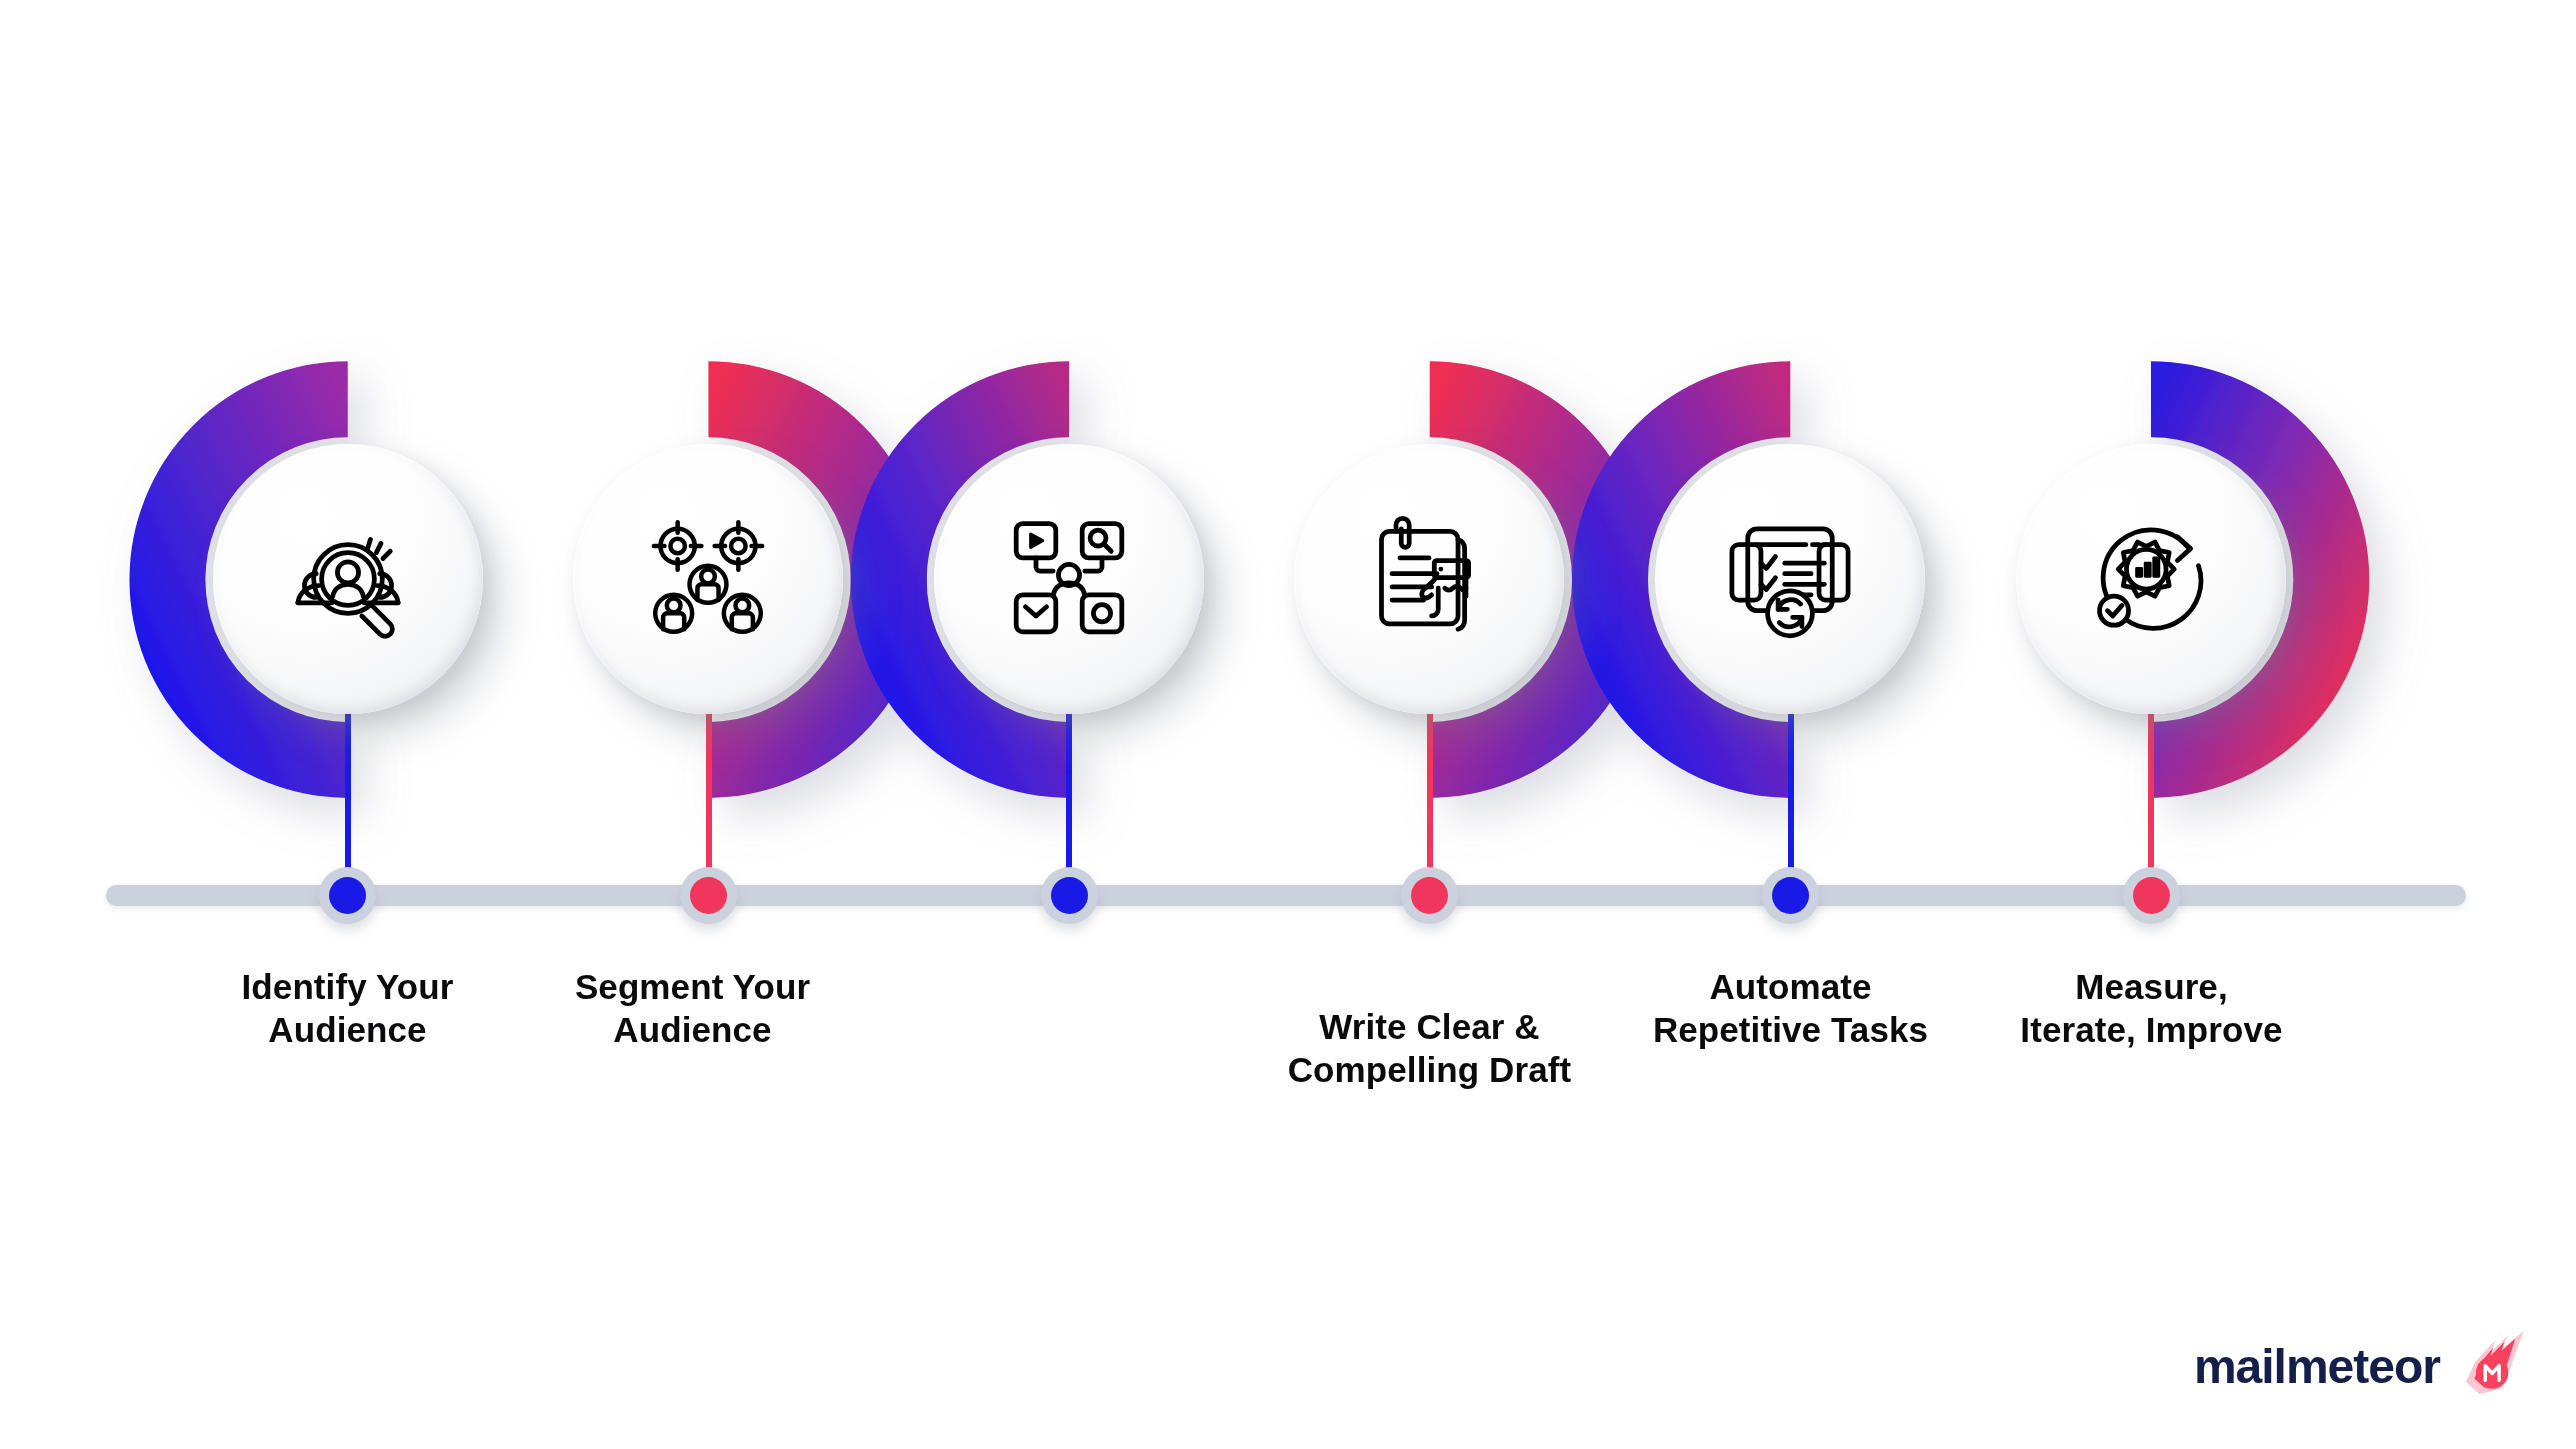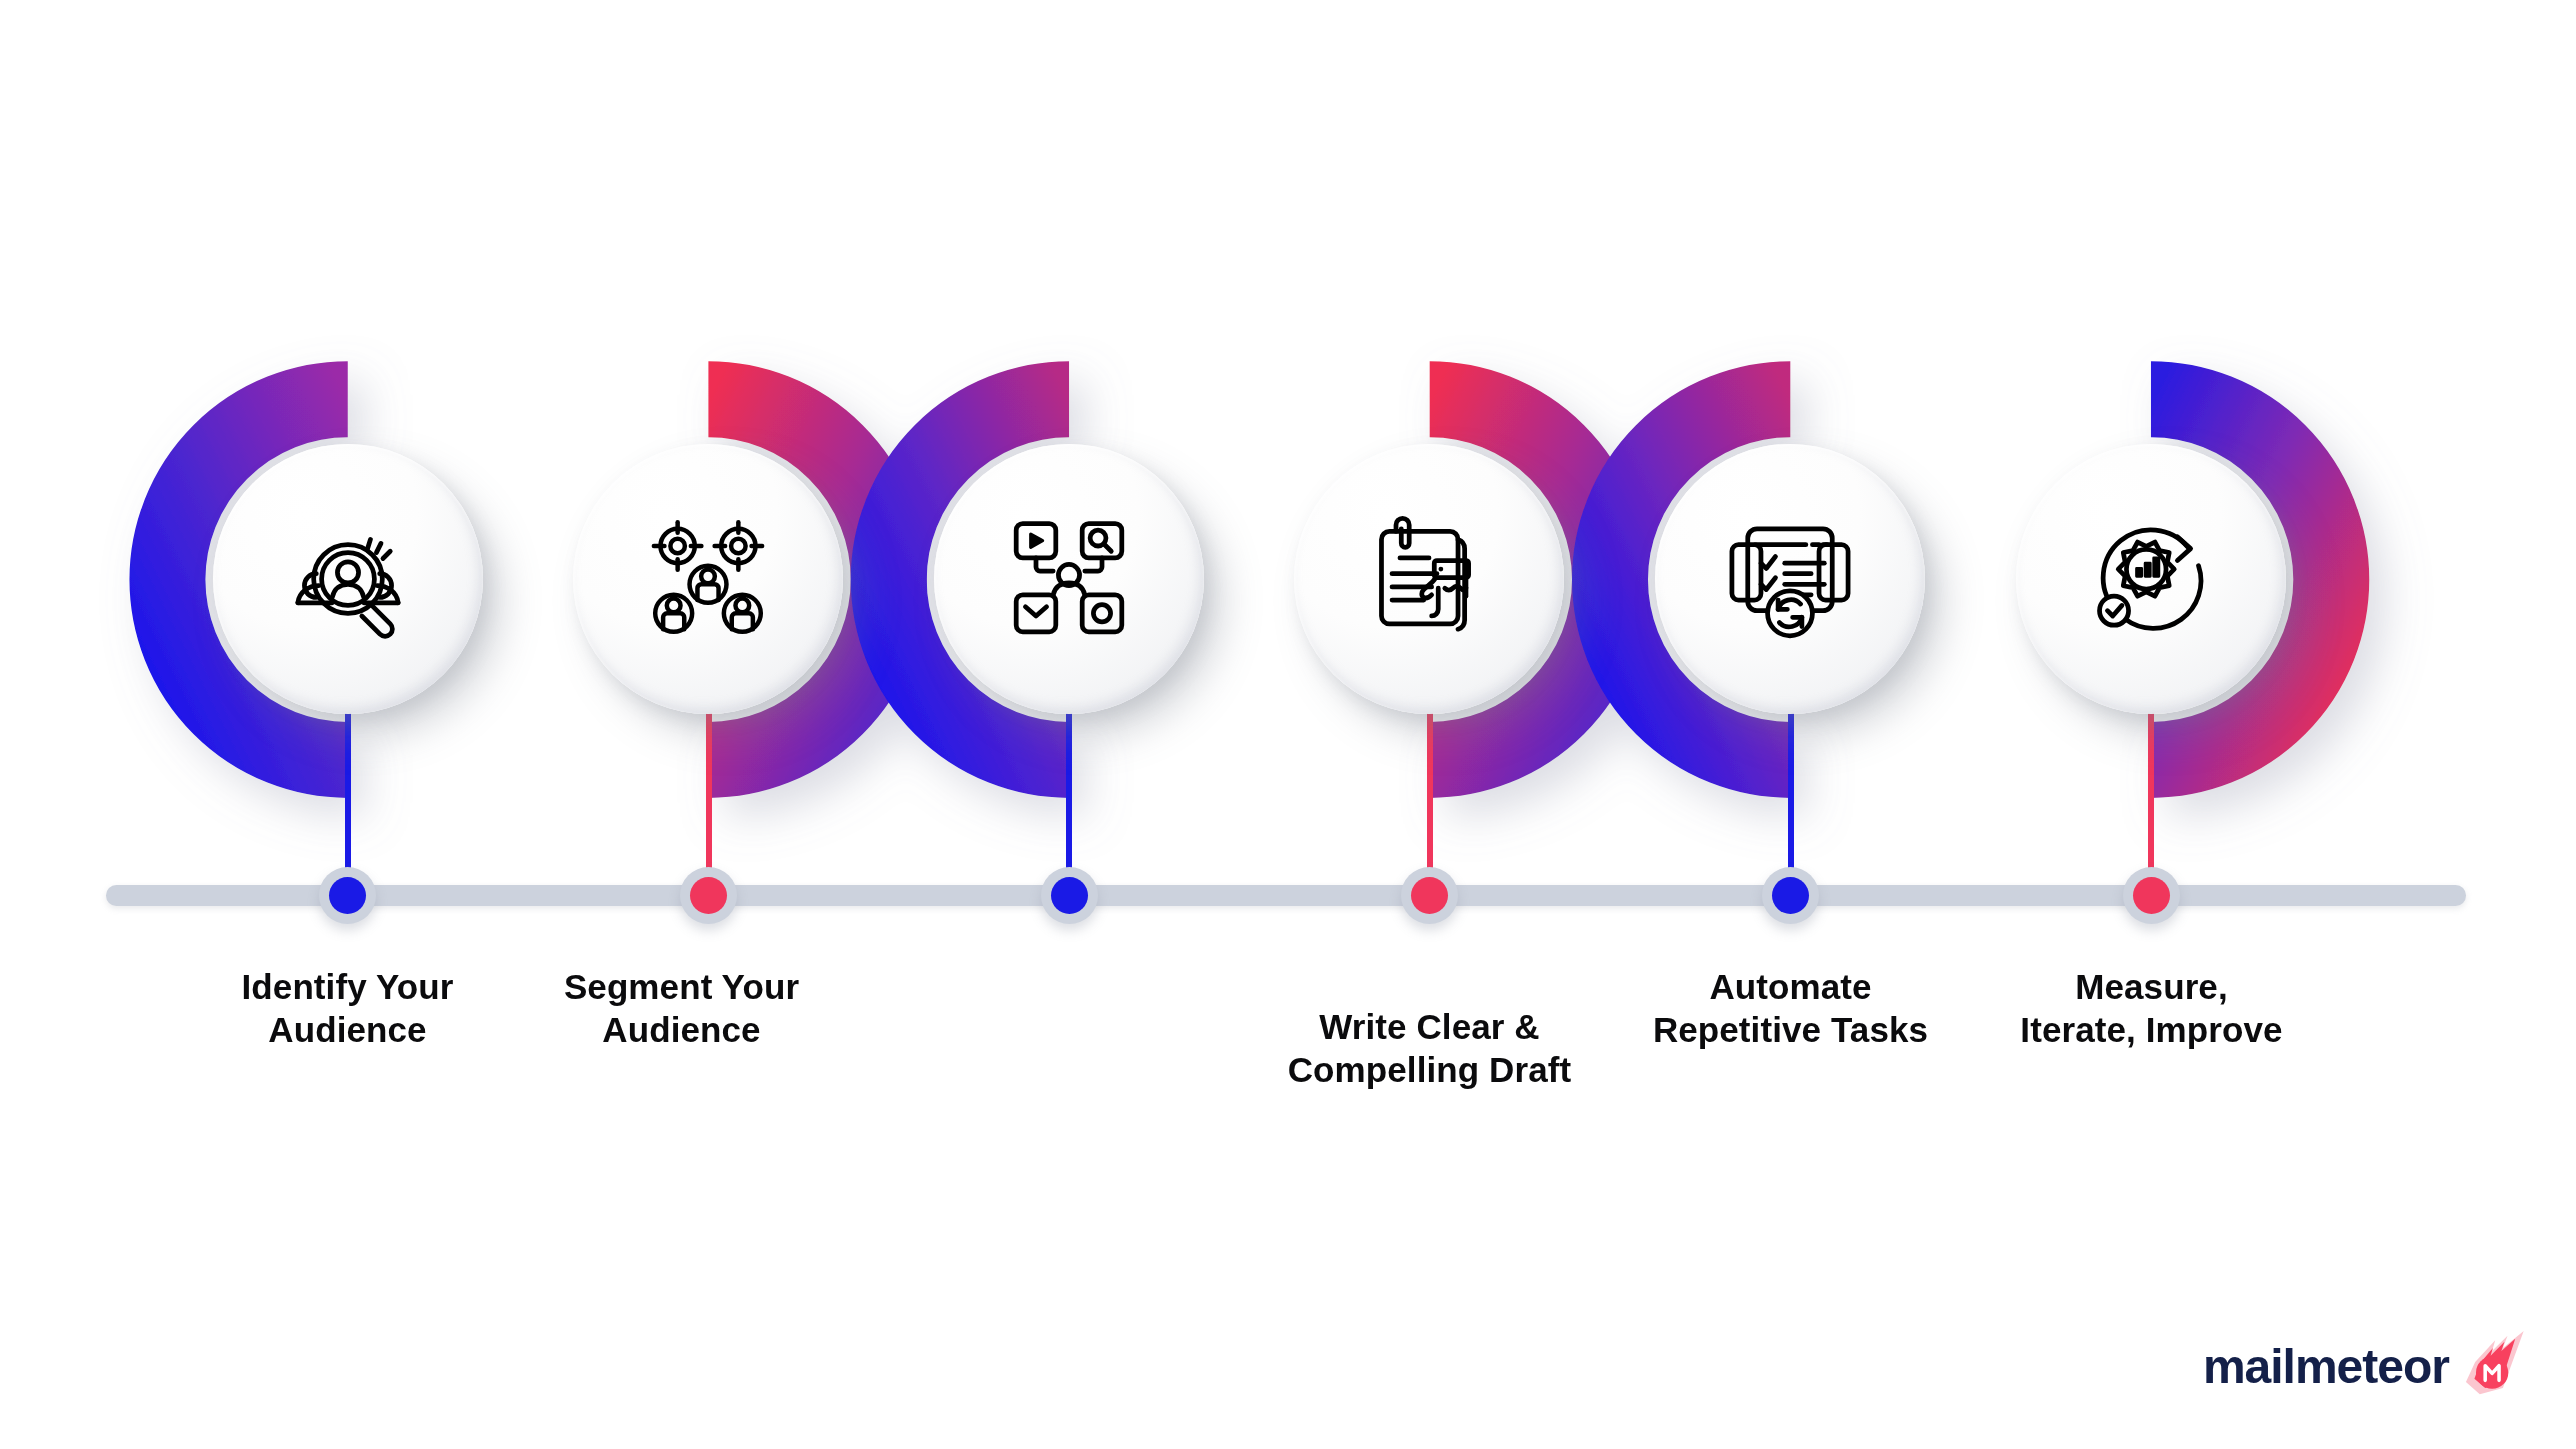--- a/index.html
+++ b/index.html
@@ -67,21 +67,21 @@
     color:#0b0b0d;
     letter-spacing:0.1px;
     z-index:7;
     white-space:pre-line;
     font-family:"Liberation Sans", sans-serif;
   }
 
   
   #logo{
     position:absolute; right:50px; bottom:44px;
-    display:flex; align-items:center; z-index:9;
+    display:flex; align-items:center; gap:9px; z-index:9;
   }
   #logo-text{
     font-size:48px; font-weight:700; color:#142049;
     letter-spacing:-1px;
     font-family:"Liberation Sans", sans-serif;
   }
   #logo-mark{ width:77px; height:77px; display:block; }
 </style>
 </head>
 <body>
@@ -295,21 +295,21 @@
   </div>
   <div class="dot-wrap" style="left:1762px; top:867px;">
     <span class="dot-core" style="background:#1a1ae6;"></span>
   </div>
   <div class="dot-wrap" style="left:2123px; top:867px;">
     <span class="dot-core" style="background:#f0365c;"></span>
   </div>
 
   <div class="node-label" style="left:167px; top:966px;">Identify Your
 Audience</div>
-  <div class="node-label" style="left:501px; top:966px;">Segment Your
+  <div class="node-label" style="left:512px; top:966px;">Segment Your
 Audience</div>
   <div class="node-label" style="left:1249px; top:966px;margin-top:40px;">Write Clear &amp;
 Compelling Draft</div>
   <div class="node-label" style="left:1971px; top:966px;">Measure,
 Iterate, Improve</div>
   <div class="node-label" style="left:1610px; top:966px;">Automate
 Repetitive Tasks</div>
 
   <div id="logo">
     <span id="logo-text">mailmeteor</span>

